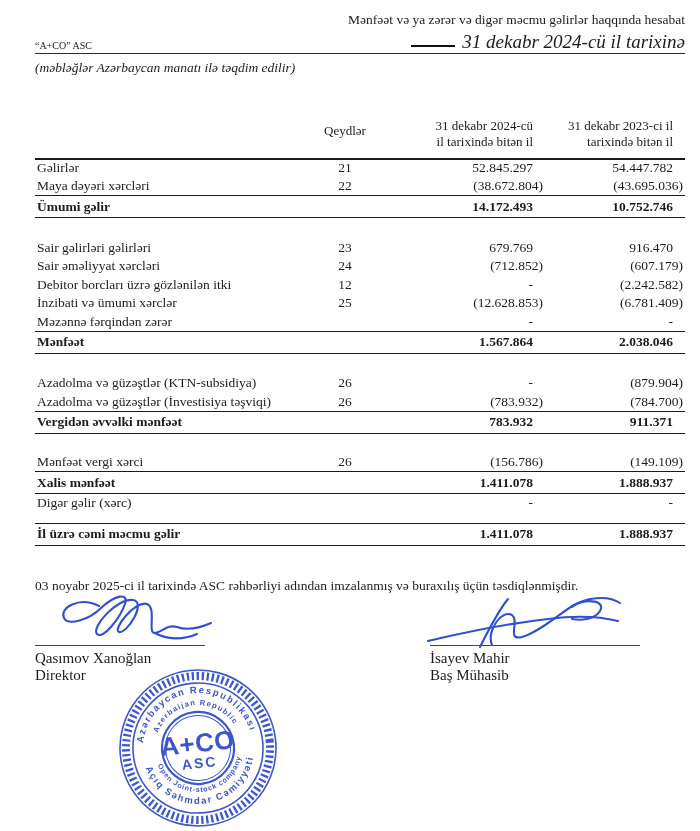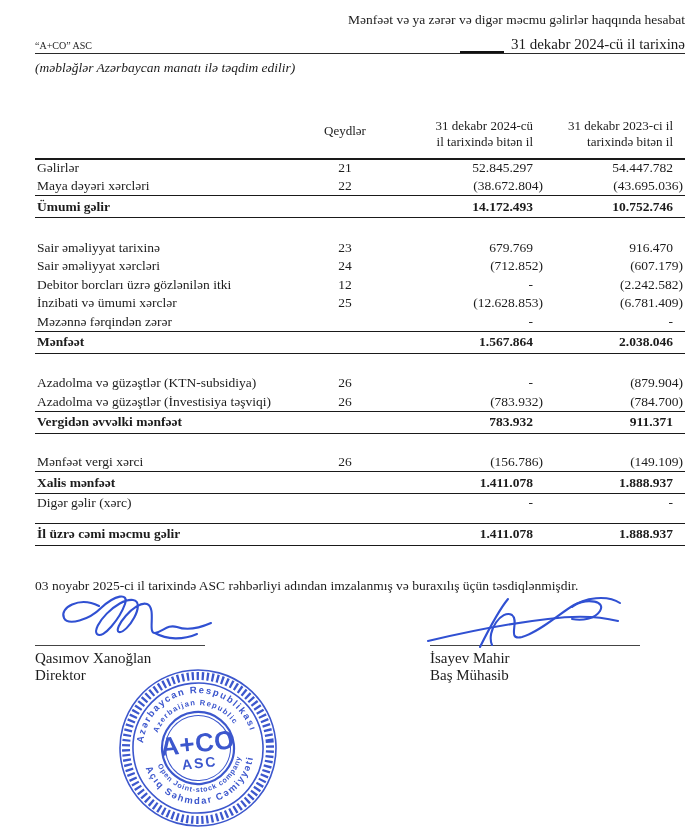--- a/index.html
+++ b/index.html
@@ -12,21 +12,21 @@
   .title-1 {
     position:absolute; top:12px; left:240px; right:15px;
     text-align:right; font-size:13.5px;
   }
   .title-row2 {
     position:absolute; top:30px; left:35px; right:15px; height:24px;
     border-bottom:1.6px solid #2a2a2a;
     display:flex; justify-content:space-between; align-items:flex-end;
   }
   .company-name { font-size:10px; padding-bottom:2px; }
-  .date-wrap { display:flex; align-items:flex-end; font-size:15px; }
+  .date-wrap { display:flex; align-items:center; font-size:19px;font-style:italic; }
   .blank-mark { display:inline-block; width:44px; border-bottom:2.6px solid #111; height:10px; margin-right:7px; }
   .subtitle {
     position:absolute; top:60px; left:35px;
     font-style:italic; font-size:13.5px;
   }
   
   .fin-table {
     position:absolute; top:118px; left:35px; width:650px;
     border-collapse:collapse; table-layout:fixed; font-size:13.5px;
   }
@@ -125,21 +125,21 @@
         <tr class="bold bb">
           <td class="label">Ümumi gəlir</td>
           <td class="note"></td>
           <td class="num">14.172.493</td>
           <td class="num">10.752.746</td>
         </tr>
         <tr class="spacer">
           <td colspan="4" style="height: 21px;"></td>
         </tr>
         <tr>
-          <td class="label">Sair əməliyyat tarixinə</td>
+          <td class="label">Sair gəlirləri gəlirləri</td>
           <td class="note">23</td>
           <td class="num">679.769</td>
           <td class="num">916.470</td>
         </tr>
         <tr>
           <td class="label">Sair əməliyyat xərcləri</td>
           <td class="note">24</td>
           <td class="num paren">(712.852)</td>
           <td class="num paren">(607.179)</td>
         </tr>

